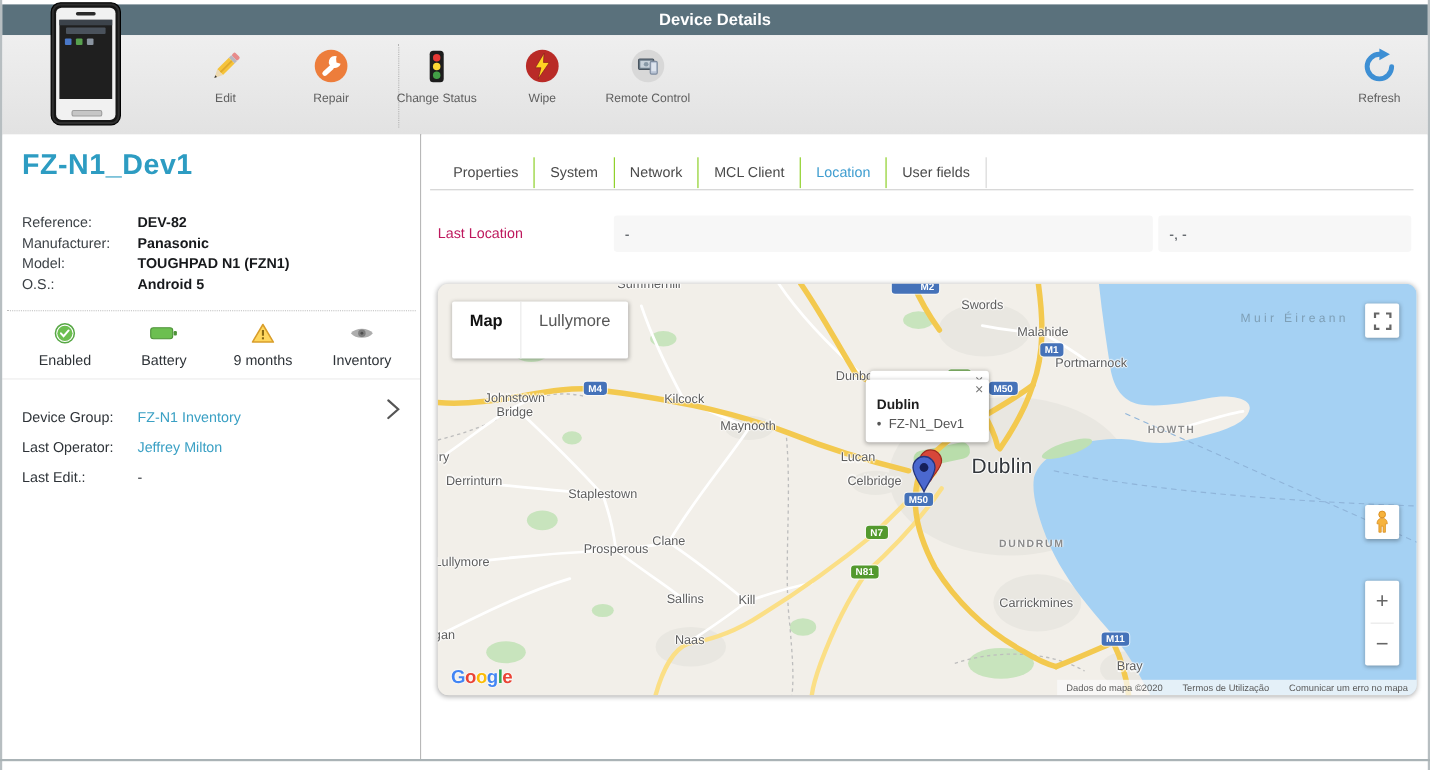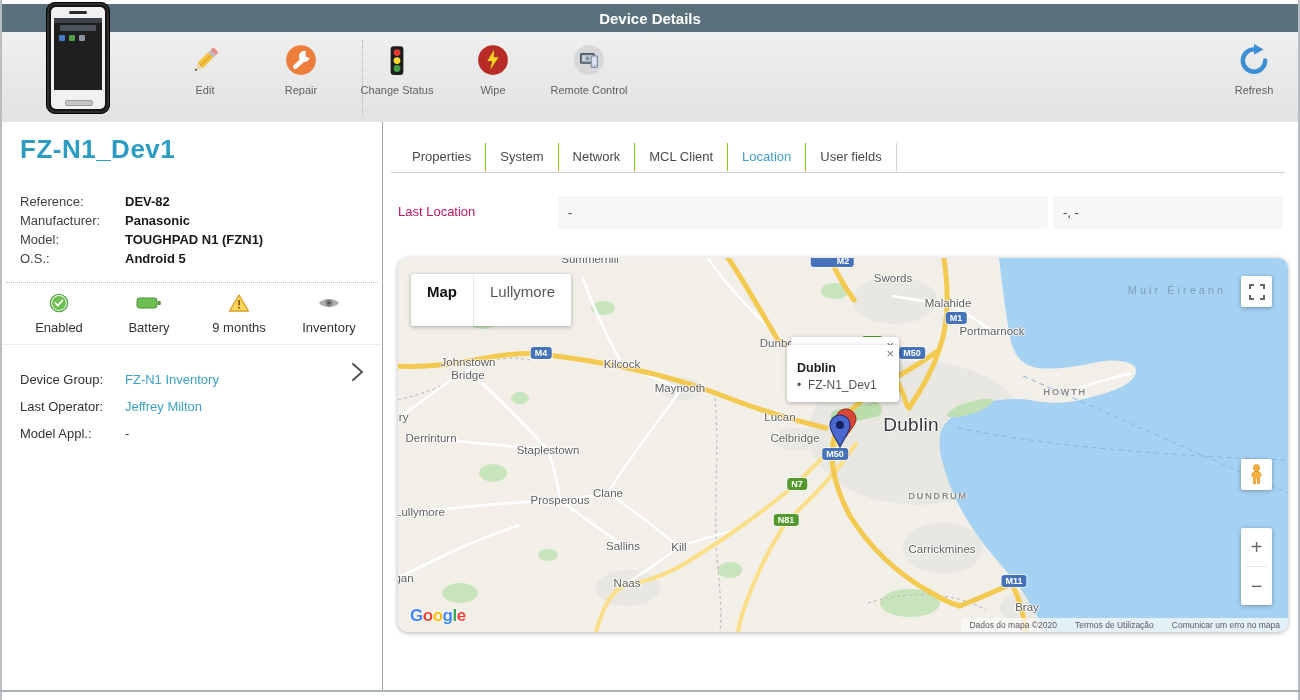--- a/index.html
+++ b/index.html
@@ -280,21 +280,21 @@
     <div class="link-rows" id="link-rows">
         <div class="link-row">
           <span class="link-label">Device Group:</span>
           <a class="link-value">FZ-N1 Inventory</a>
         </div>
         <div class="link-row">
           <span class="link-label">Last Operator:</span>
           <a class="link-value">Jeffrey Milton</a>
         </div>
         <div class="link-row">
-          <span class="link-label">Model Appl.:</span>
+          <span class="link-label">Last Edit.:</span>
           <span class="plain-value">-</span>
         </div>
       </div>
     <div class="chevron" id="chevron-slot"><svg width="24" height="24" viewBox="0 0 24 24">
           <path d="M8,4 L17,12 L8,20" stroke="#555" stroke-width="2" fill="none" stroke-linecap="round"></path>
         </svg></div>
   </div>
 
   <div class="vdivider"></div>
 

